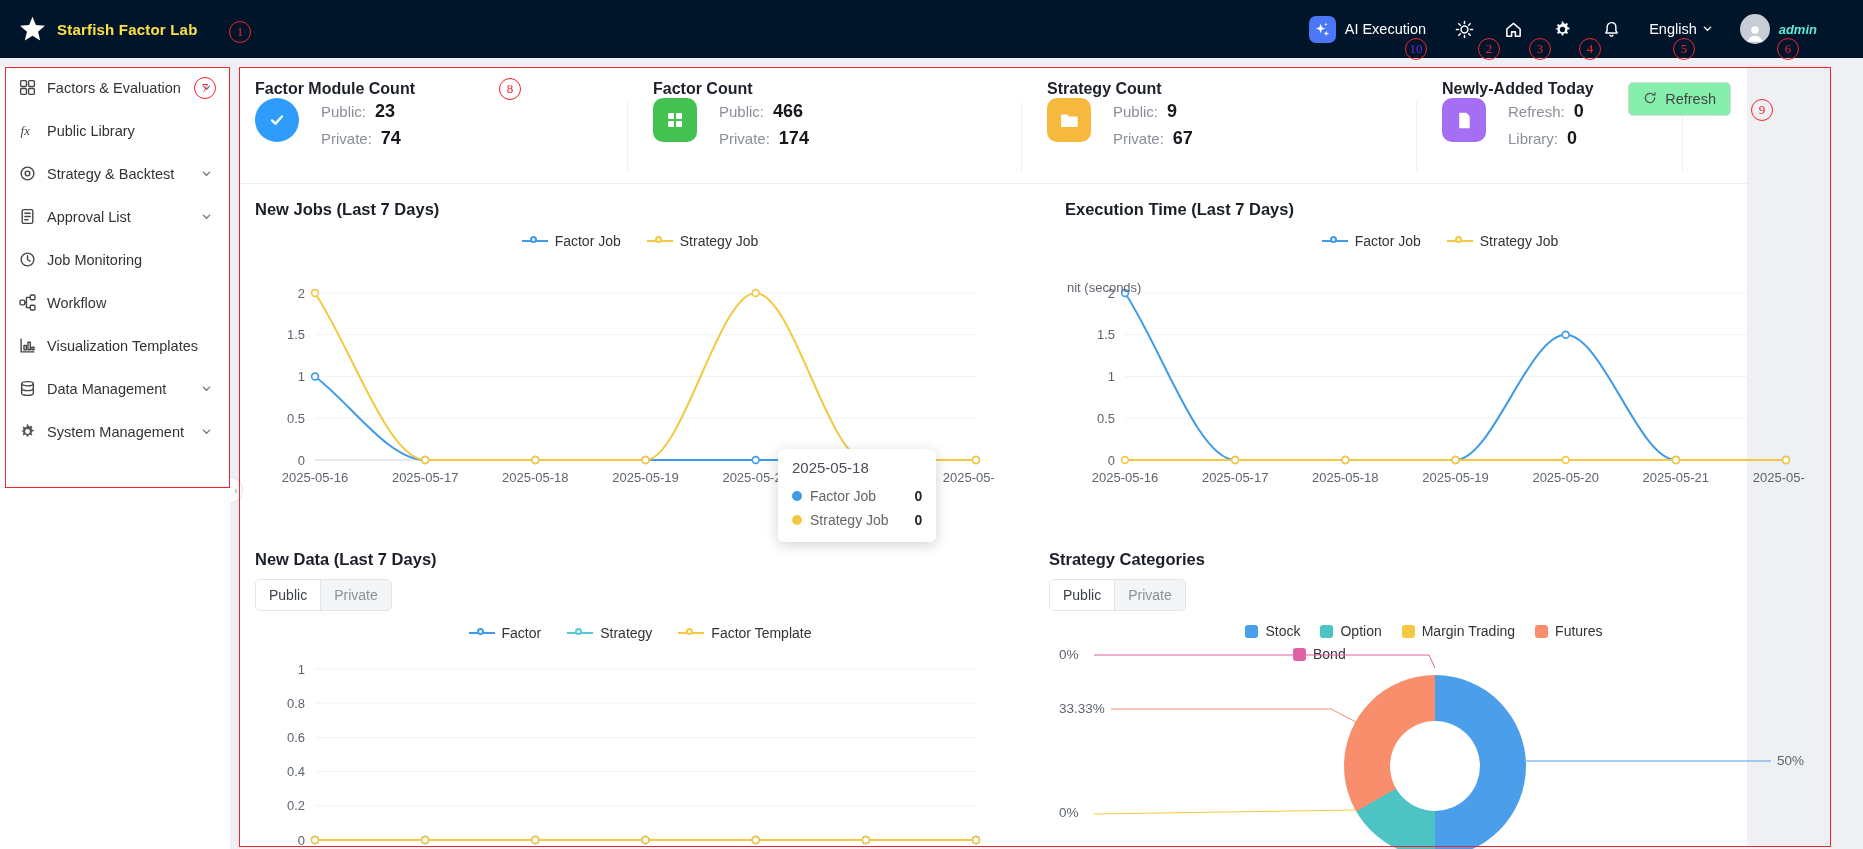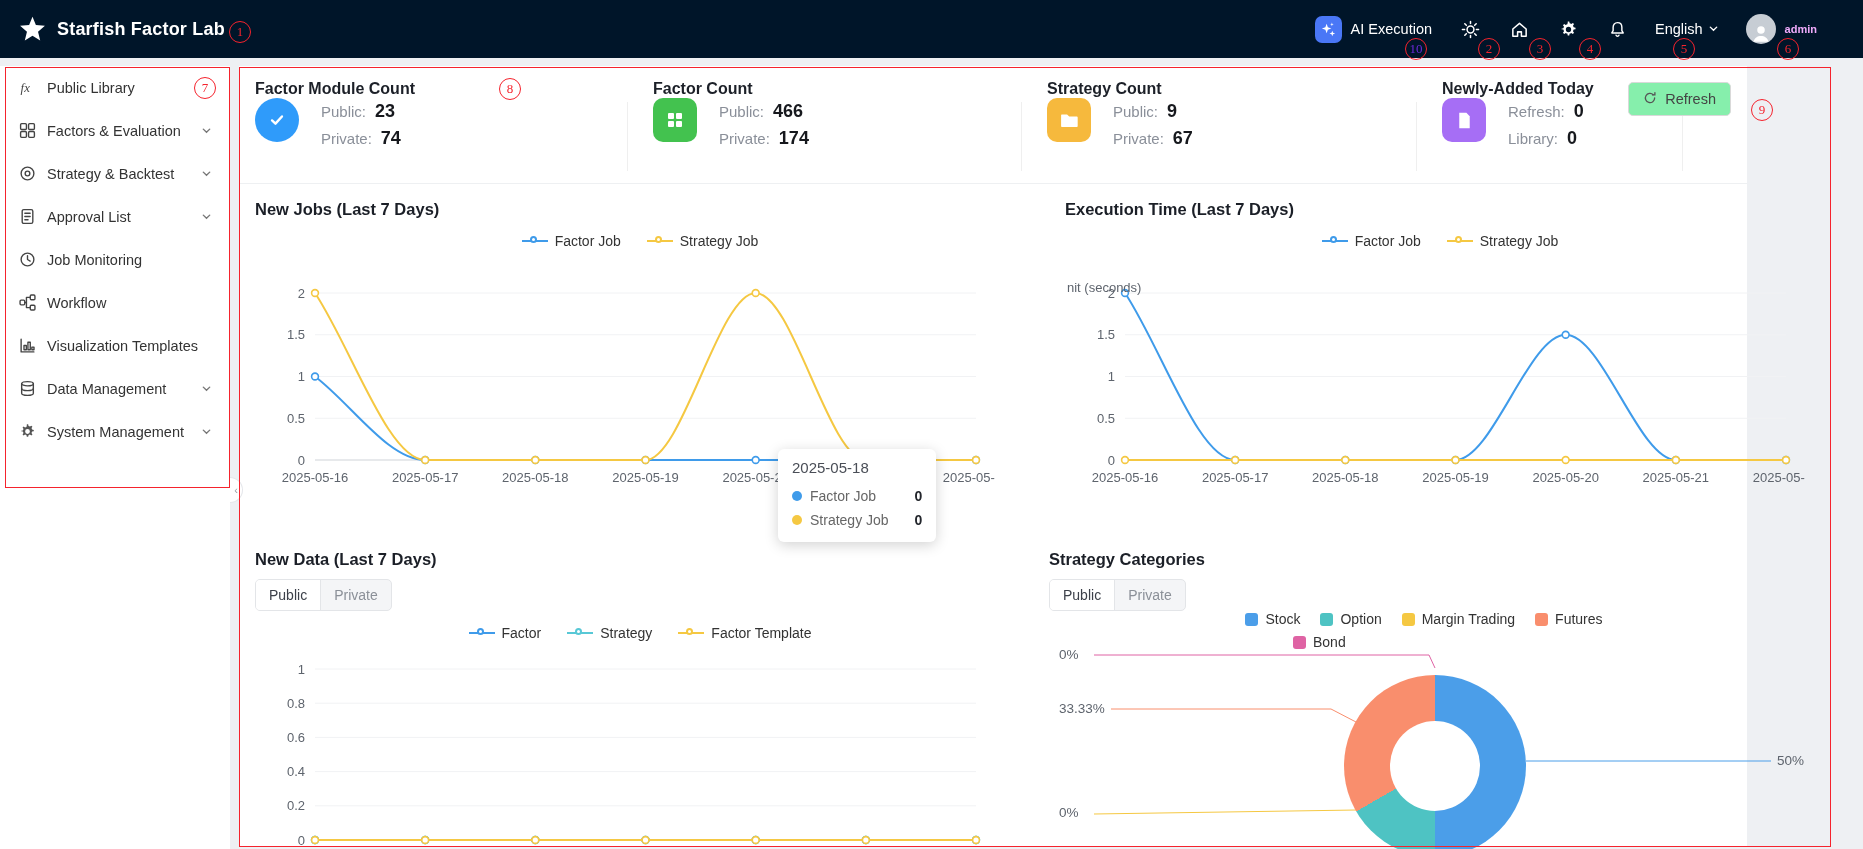--- a/index.html
+++ b/index.html
@@ -3,32 +3,32 @@
 <meta charset="utf-8">
 <style>
   * { margin:0; padding:0; box-sizing:border-box; }
   html,body { width:1863px; height:849px; overflow:hidden; background:#eef0f3;
               font-family:"Liberation Sans", sans-serif; position:relative; }
 
   
   .header { position:absolute; left:0; top:0; width:1863px; height:58px; background:#001529;
             display:flex; align-items:center; padding:0 46px 0 17px; z-index:5; }
   .logo { width:30px; height:30px; display:flex; align-items:center; justify-content:center; }
-  .app-title { color:#ffffff; font-size:18px; font-weight:bold; margin-left:10px; letter-spacing:.2px; }
+  .app-title { color:#fde047; font-size:15px; font-weight:bold; margin-left:10px; letter-spacing:.2px; }
   .header-right { margin-left:auto; display:flex; align-items:center; gap:27px; }
   .ai-entry { display:flex; align-items:center; gap:9px; cursor:pointer; }
   .ai-badge { width:27px; height:27px; border-radius:7px; background:#4a77f6;
               display:flex; align-items:center; justify-content:center; }
   .hdr-label { color:#fff; font-size:14.5px; }
   .hdr-ic { display:flex; align-items:center; justify-content:center; width:22px; height:22px; cursor:pointer; }
   .lang { display:flex; align-items:center; gap:5px; cursor:pointer; }
   .user { display:flex; align-items:center; gap:9px; cursor:pointer; }
   .avatar { width:30px; height:30px; border-radius:50%; background:#c7cdd4; overflow:hidden;
             display:flex; align-items:flex-end; justify-content:center; }
-  .user-name { color:#f0abfc; font-size:11px; font-weight:bold; }
+  .user-name { color:#5eead4; font-size:13px; font-weight:bold;font-style:italic; }
 
   
   .sidebar { position:absolute; left:0; top:66px; bottom:0; width:230px; background:#fff; z-index:2; }
   .side-item { height:43px; display:flex; align-items:center; gap:11px; padding:0 18px; cursor:pointer;
                color:#333; font-size:14.5px; }
   .side-ic { width:18px; height:18px; display:flex; align-items:center; justify-content:center; color:#444; flex:0 0 auto; }
   .side-label { white-space:nowrap; }
   .side-chev { margin-left:auto; color:#777; display:flex; }
   .side-handle { position:absolute; left:230px; top:477px; width:13px; height:26px; background:#fff;
                  border:1px solid #e4e6ea; border-left:none; border-radius:0 13px 13px 0; z-index:3;
@@ -79,21 +79,21 @@
   .tt-dot { width:10px; height:10px; border-radius:50%; display:inline-block; flex:0 0 auto; }
   .tt-val { margin-left:auto; color:#23262c; font-weight:bold; padding-left:18px; }
 
   
   .seg { display:inline-flex; margin-top:10px; border:1px solid #e3e5e8; border-radius:5px; overflow:hidden; background:#f4f5f7; }
   .seg-btn { height:30px; padding:0 13px; font-size:14px; border:none; background:transparent; color:#8b9098;
              cursor:pointer; font-family:"Liberation Sans",sans-serif; }
   .seg-btn.active { background:#fff; color:#3c4049; border-right:1px solid #e3e5e8; }
 
   
-  .legend-pie { }
+  .legend-pie { margin-top:12px; }
   .lg-row { display:flex; gap:20px; justify-content:center; }
   .lg-row2 { justify-content:flex-start; padding-left:244px; margin-top:7px; }
   .pie-callouts { position:absolute; left:0; top:0; pointer-events:none; }
   .donut { position:absolute; left:295px; top:141px; width:182px; height:182px; border-radius:50%; cursor:pointer; }
   .donut-hole { position:absolute; left:46px; top:46px; width:90px; height:90px; border-radius:50%; background:#fff; }
   .co { position:absolute; font-size:13.5px; color:#5e646d; }
   .co0 { left:10px; top:113px; } .co1 { left:10px; top:167px; }
   .co2 { left:10px; top:271px; } .co3 { left:728px; top:219px; }
 
   
@@ -170,41 +170,41 @@
       </span>
       <span class="user-name">admin</span>
     </div>
   </div>
 </div>
 
 <div class="sidebar">
   <div id="side-menu">
       <div class="side-item">
         <span class="side-ic">
-          <svg viewBox="0 0 16 16" width="17" height="17">
-            <text x="1.5" y="12.5" font-size="12" font-style="italic" fill="#444" font-family="Liberation Serif,serif">fx</text>
-          </svg>
-        </span>
-        <span class="side-label">Public Library</span>
-      </div>
-      <div class="side-item">
-        <span class="side-ic">
           <svg viewBox="0 0 16 16" width="17" height="17" fill="none" stroke="#444" stroke-width="1.3" stroke-linecap="round" stroke-linejoin="round">
             <rect x="1.5" y="1.5" width="5.5" height="5.5" rx="1"></rect>
             <rect x="9" y="1.5" width="5.5" height="5.5" rx="1"></rect>
             <rect x="1.5" y="9" width="5.5" height="5.5" rx="1"></rect>
             <rect x="9" y="9" width="5.5" height="5.5" rx="1"></rect>
           </svg>
         </span>
         <span class="side-label">Factors &amp; Evaluation</span>
         <span class="side-chev">
           <svg viewBox="0 0 12 12" width="11" height="11" fill="none" stroke="currentColor" stroke-width="1.5" stroke-linecap="round">
             <path d="M2.5 4.5 6 8l3.5-3.5"></path>
           </svg>
         </span>
+      </div>
+      <div class="side-item">
+        <span class="side-ic">
+          <svg viewBox="0 0 16 16" width="17" height="17">
+            <text x="1.5" y="12.5" font-size="12" font-style="italic" fill="#444" font-family="Liberation Serif,serif">fx</text>
+          </svg>
+        </span>
+        <span class="side-label">Public Library</span>
       </div>
       <div class="side-item">
         <span class="side-ic">
           <svg viewBox="0 0 16 16" width="17" height="17" fill="none" stroke="#444" stroke-width="1.3" stroke-linecap="round" stroke-linejoin="round">
             <circle cx="8" cy="8" r="6"></circle>
             <circle cx="8" cy="8" r="2.2"></circle>
           </svg>
         </span>
         <span class="side-label">Strategy &amp; Backtest</span>
         <span class="side-chev">

